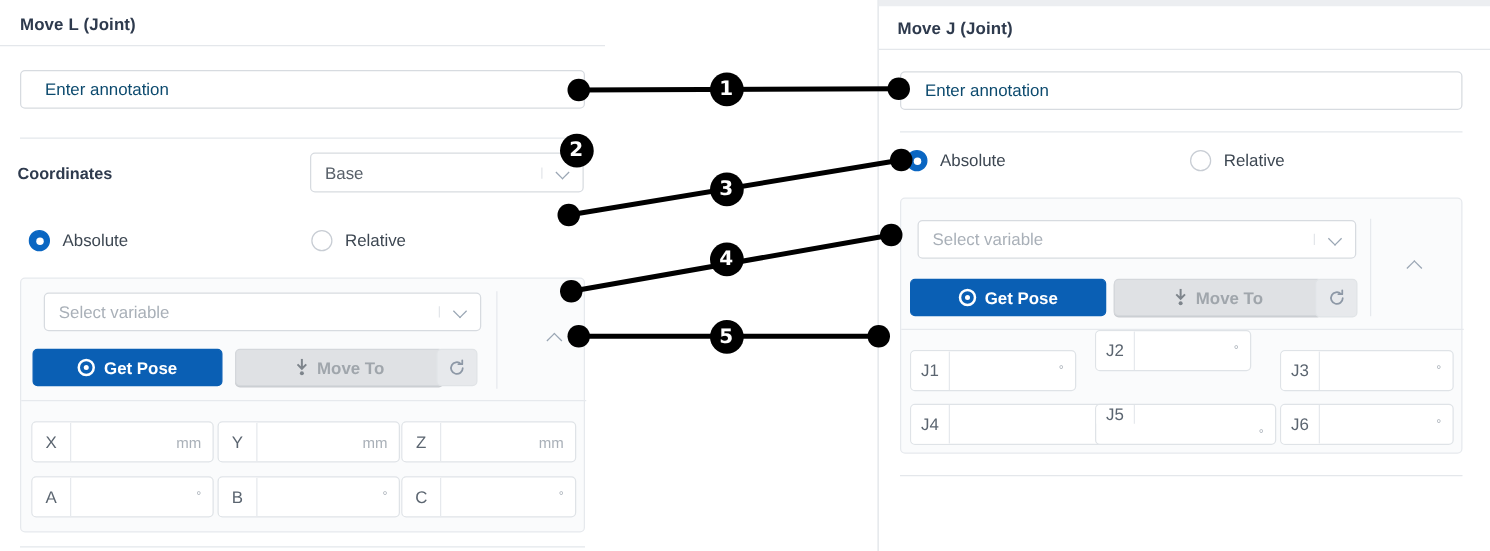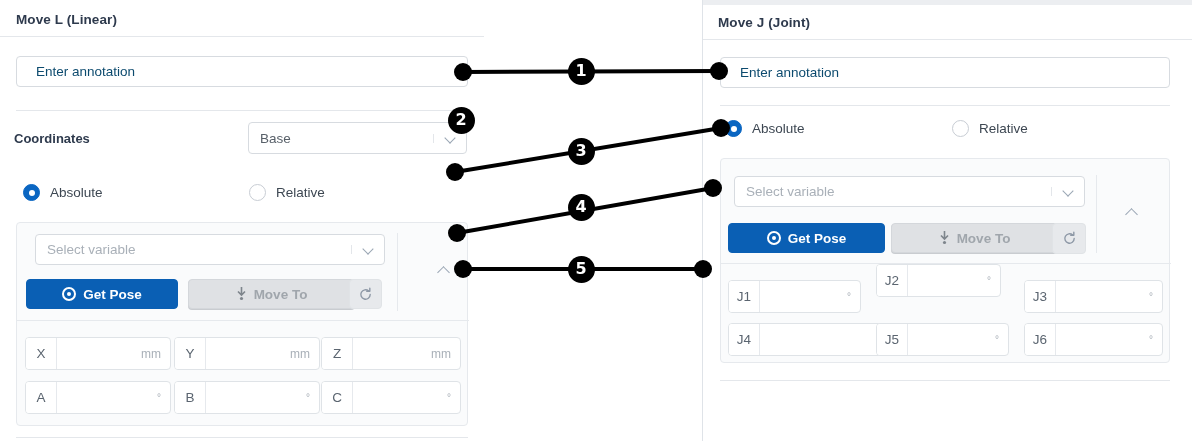--- a/index.html
+++ b/index.html
@@ -136,21 +136,21 @@
     font-family: "DejaVu Sans", sans-serif;
     line-height: 1;
   }
 </style>
 </head>
 <body>
 
 <div id="root">
 
   <div class="panel" id="panel-left">
-    <div class="panel-title">Move L (Linear)</div>
+    <div class="panel-title">Move L (Joint)</div>
     <div class="hdr-rule" style="left:0; top:36px; width:484px;"></div>
 
     <div class="text-input" style="left:16px; top:56px; width:452px; height:31px;">Enter annotation</div>
 
     <div class="hdr-rule" style="left:16px; top:110px; width:452px;"></div>
 
     <div class="label-static" style="left:14px; top:131px;">Coordinates</div>
     <div class="select-box" style="left:248px; top:122px; width:219px; height:32px;">
       <div class="sel-val">Base</div>
       <div class="sel-caret">
@@ -289,21 +289,21 @@
     </div>
     <div class="nfield" style="left:303px; top:121px; width:139px;">
       <span class="nf-key">J3</span>
       <span class="nf-body deg">°</span>
     </div>
 
     <div class="nfield" style="left:7px; top:164px; width:171px;">
       <span class="nf-key">J4</span>
       <span class="nf-body deg">°</span>
     </div>
-    <div class="nfield" style="left:155px; top:164px; width:133px;">
+    <div class="nfield" style="left:155px; top:164px; width:145px;flex-direction:column;">
       <span class="nf-key">J5</span>
       <span class="nf-body deg">°</span>
     </div>
     <div class="nfield" style="left:303px; top:164px; width:139px;">
       <span class="nf-key">J6</span>
       <span class="nf-body deg">°</span>
     </div>
   </div>
 
   <div class="hdr-rule" style="left:720px; top:380px; width:450px;"></div>

